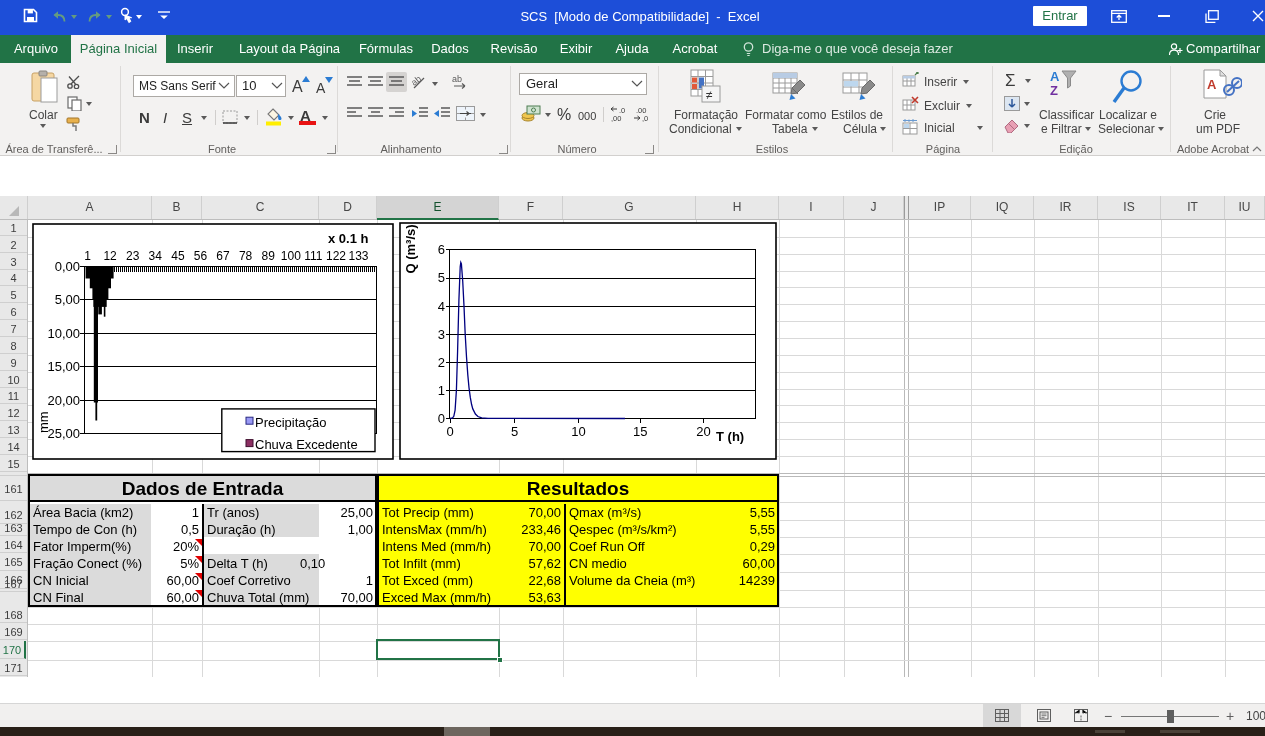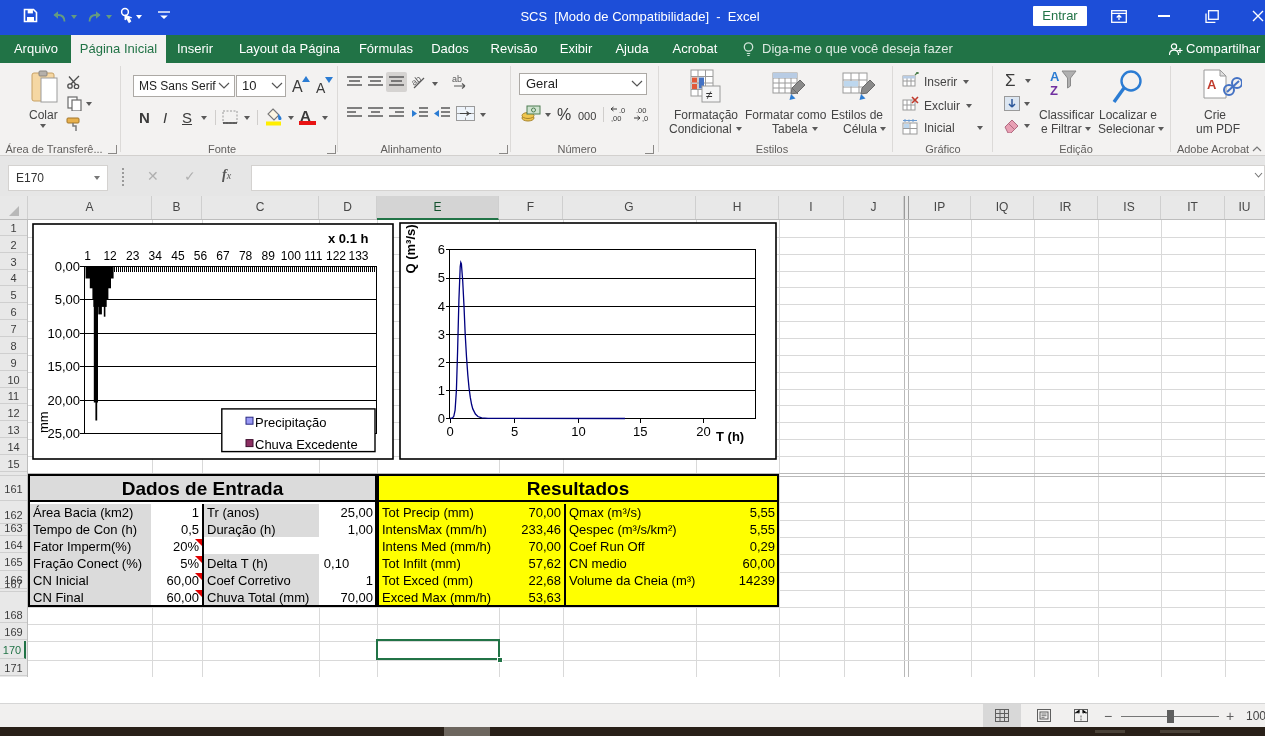--- a/index.html
+++ b/index.html
@@ -292,21 +292,21 @@
 <div class="btxt" style="left:924px;top:36px">Excluir</div>
 <div class="dd" style="left:966px;top:41px"></div>
 <svg class="abs" style="left:902px;top:56px" width="17" height="16" viewBox="0 0 17 16">
         <rect x="1" y="4" width="14" height="11" fill="#fff" stroke="#9a9a9a"></rect>
         <path d="M1 9.5h14M8 4v11" stroke="#9a9a9a"></path>
         <rect x="2" y="5" width="5" height="4" fill="#bdd7ee"></rect>
         <path d="M1 1.5h14M3 0v3M7 0.5v2.5M11 0v3" stroke="#6a9ad0" stroke-width="1"></path>
       </svg>
 <div class="btxt" style="left:924px;top:58px">Inicial</div>
 <div class="dd" style="left:977px;top:63px"></div>
-<div class="glabel" style="left:893px;width:100px">Gráfico</div>
+<div class="glabel" style="left:893px;width:100px">Página</div>
 <div class="gsep" style="left:992px"></div>
 
 <div class="abs btxt" style="left:1005px;top:8px;font-size:17px;color:#3b3b3b">Σ</div>
 <div class="dd" style="left:1025px;top:16px"></div>
 <svg class="abs" style="left:1004px;top:33px" width="16" height="15" viewBox="0 0 16 15">
         <rect x="0.5" y="0.5" width="15" height="14" fill="#dce6f1" stroke="#9a9a9a"></rect>
         <path d="M8 3v8M8 11l-3-3M8 11l3-3" stroke="#2b579a" stroke-width="1.5" fill="none"></path>
       </svg>
 <div class="dd" style="left:1024px;top:39px"></div>
 <svg class="abs" style="left:1003px;top:55px" width="17" height="15" viewBox="0 0 17 15">
@@ -338,32 +338,20 @@
         <text x="11" y="20" font-size="13" font-weight="bold" fill="#c03a2b">A</text>
         <circle cx="33" cy="21" r="5" fill="none" stroke="#4472c4" stroke-width="2"></circle>
         <circle cx="41" cy="14" r="5" fill="none" stroke="#4472c4" stroke-width="2"></circle>
         <path d="M31 23l12-11" stroke="#4472c4" stroke-width="2"></path>
       </svg>
 <div class="btxt" style="left:1204px;top:45px">Crie</div>
 <div class="btxt" style="left:1196px;top:59px">um PDF</div>
 <div class="glabel" style="left:1172px;width:82px">Adobe Acrobat</div>
 <svg class="abs" style="left:1252px;top:82px" width="10" height="7" viewBox="0 0 10 7">
         <path d="M1 6l4-4 4 4" fill="none" stroke="#777" stroke-width="1.2"></path>
-      </svg>
-</div>
-<div class="abs" id="fbar">
-<div class="abs" style="left:8px;top:9px;width:100px;height:26px;background:#fff;border:1px solid #d4d2d0;font-size:12px;color:#333;line-height:24px;padding-left:7px">E170</div>
-<div class="dd" style="left:94px;top:20px;border-top-color:#777"></div>
-<div class="abs" style="left:122px;top:12px;width:2px;height:20px;background:repeating-linear-gradient(#9a9a9a 0 2px,transparent 2px 4px)"></div>
-<div class="abs" style="left:147px;top:12px;font-size:14px;color:#b0b0b0">✕</div>
-<div class="abs" style="left:184px;top:12px;font-size:14px;color:#b0b0b0">✓</div>
-<div class="abs" style="left:222px;top:11px;font-size:14px;font-style:italic;color:#555;font-family:'Liberation Serif',serif"><b>f</b><span style="font-size:10px">x</span></div>
-<div class="abs" style="left:251px;top:9px;width:1014px;height:26px;background:#fff;border:1px solid #d4d2d0"></div>
-<svg class="abs" style="left:1254px;top:16px" width="9" height="7" viewBox="0 0 9 7">
-        <path d="M1 1l3.5 4L8 1" fill="none" stroke="#777" stroke-width="1.1"></path>
       </svg>
 </div>
 <div class="abs" id="colhdr">
 <div class="ch" style="left:0;width:28px"><svg width="12" height="12" viewBox="0 0 12 12" style="margin-top:9px">
           <path d="M11 1v10H1z" fill="#b8b8b8"></path>
         </svg></div>
 <div class="ch" style="left:28px;width:124px">A</div>
 <div class="ch" style="left:152px;width:50px">B</div>
 <div class="ch" style="left:202px;width:117px">C</div>
 <div class="ch" style="left:319px;width:58px">D</div>
@@ -581,21 +569,21 @@
 <div class="redtri" style="left:165px;top:80px"></div>
 <div class="redtri" style="left:165px;top:97px"></div>
 <div class="redtri" style="left:165px;top:114px"></div>
 <div class="cellv" style="left:177px;top:28px;width:120px;height:17px;line-height:17px">Tr (anos)</div>
 <div class="cellv" style="left:177px;top:45px;width:120px;height:17px;line-height:17px">Duração (h)</div>
 <div class="cellv" style="left:177px;top:79px;width:120px;height:17px;line-height:17px">Delta T (h)</div>
 <div class="cellv" style="left:177px;top:96px;width:120px;height:17px;line-height:17px">Coef Corretivo</div>
 <div class="cellv" style="left:177px;top:113px;width:135px;height:17px;line-height:17px">Chuva Total (mm)</div>
 <div class="cellv" style="left:270px;top:28px;width:73px;height:17px;line-height:17px;text-align:right">25,00</div>
 <div class="cellv" style="left:270px;top:45px;width:73px;height:17px;line-height:17px;text-align:right">1,00</div>
-<div class="cellv" style="left:270px;top:79px;width:73px;height:17px;line-height:17px;text-align:center">0,10</div>
+<div class="cellv" style="left:270px;top:79px;width:73px;height:17px;line-height:17px;text-align:left">0,10</div>
 <div class="cellv" style="left:270px;top:96px;width:73px;height:17px;line-height:17px;text-align:right">1</div>
 <div class="cellv" style="left:270px;top:113px;width:73px;height:17px;line-height:17px;text-align:right">70,00</div>
 </div>
 
 <div class="tbl" style="left:377px;top:254px;width:402px;height:133px;background:#FFFF00">
 <div class="abs" style="left:0;top:0;width:398px;height:26px;border-bottom:2px solid #000;text-align:center;font-weight:bold;font-size:19px;line-height:25px">Resultados</div>
 <div class="abs" style="left:185px;top:28px;width:2px;height:101px;background:#000"></div>
 <div class="cellv" style="left:3px;top:28px;width:130px;height:17px;line-height:17px">Tot Precip (mm)</div>
 <div class="cellv" style="left:3px;top:45px;width:130px;height:17px;line-height:17px">IntensMax (mm/h)</div>
 <div class="cellv" style="left:3px;top:62px;width:135px;height:17px;line-height:17px">Intens Med (mm/h)</div>

